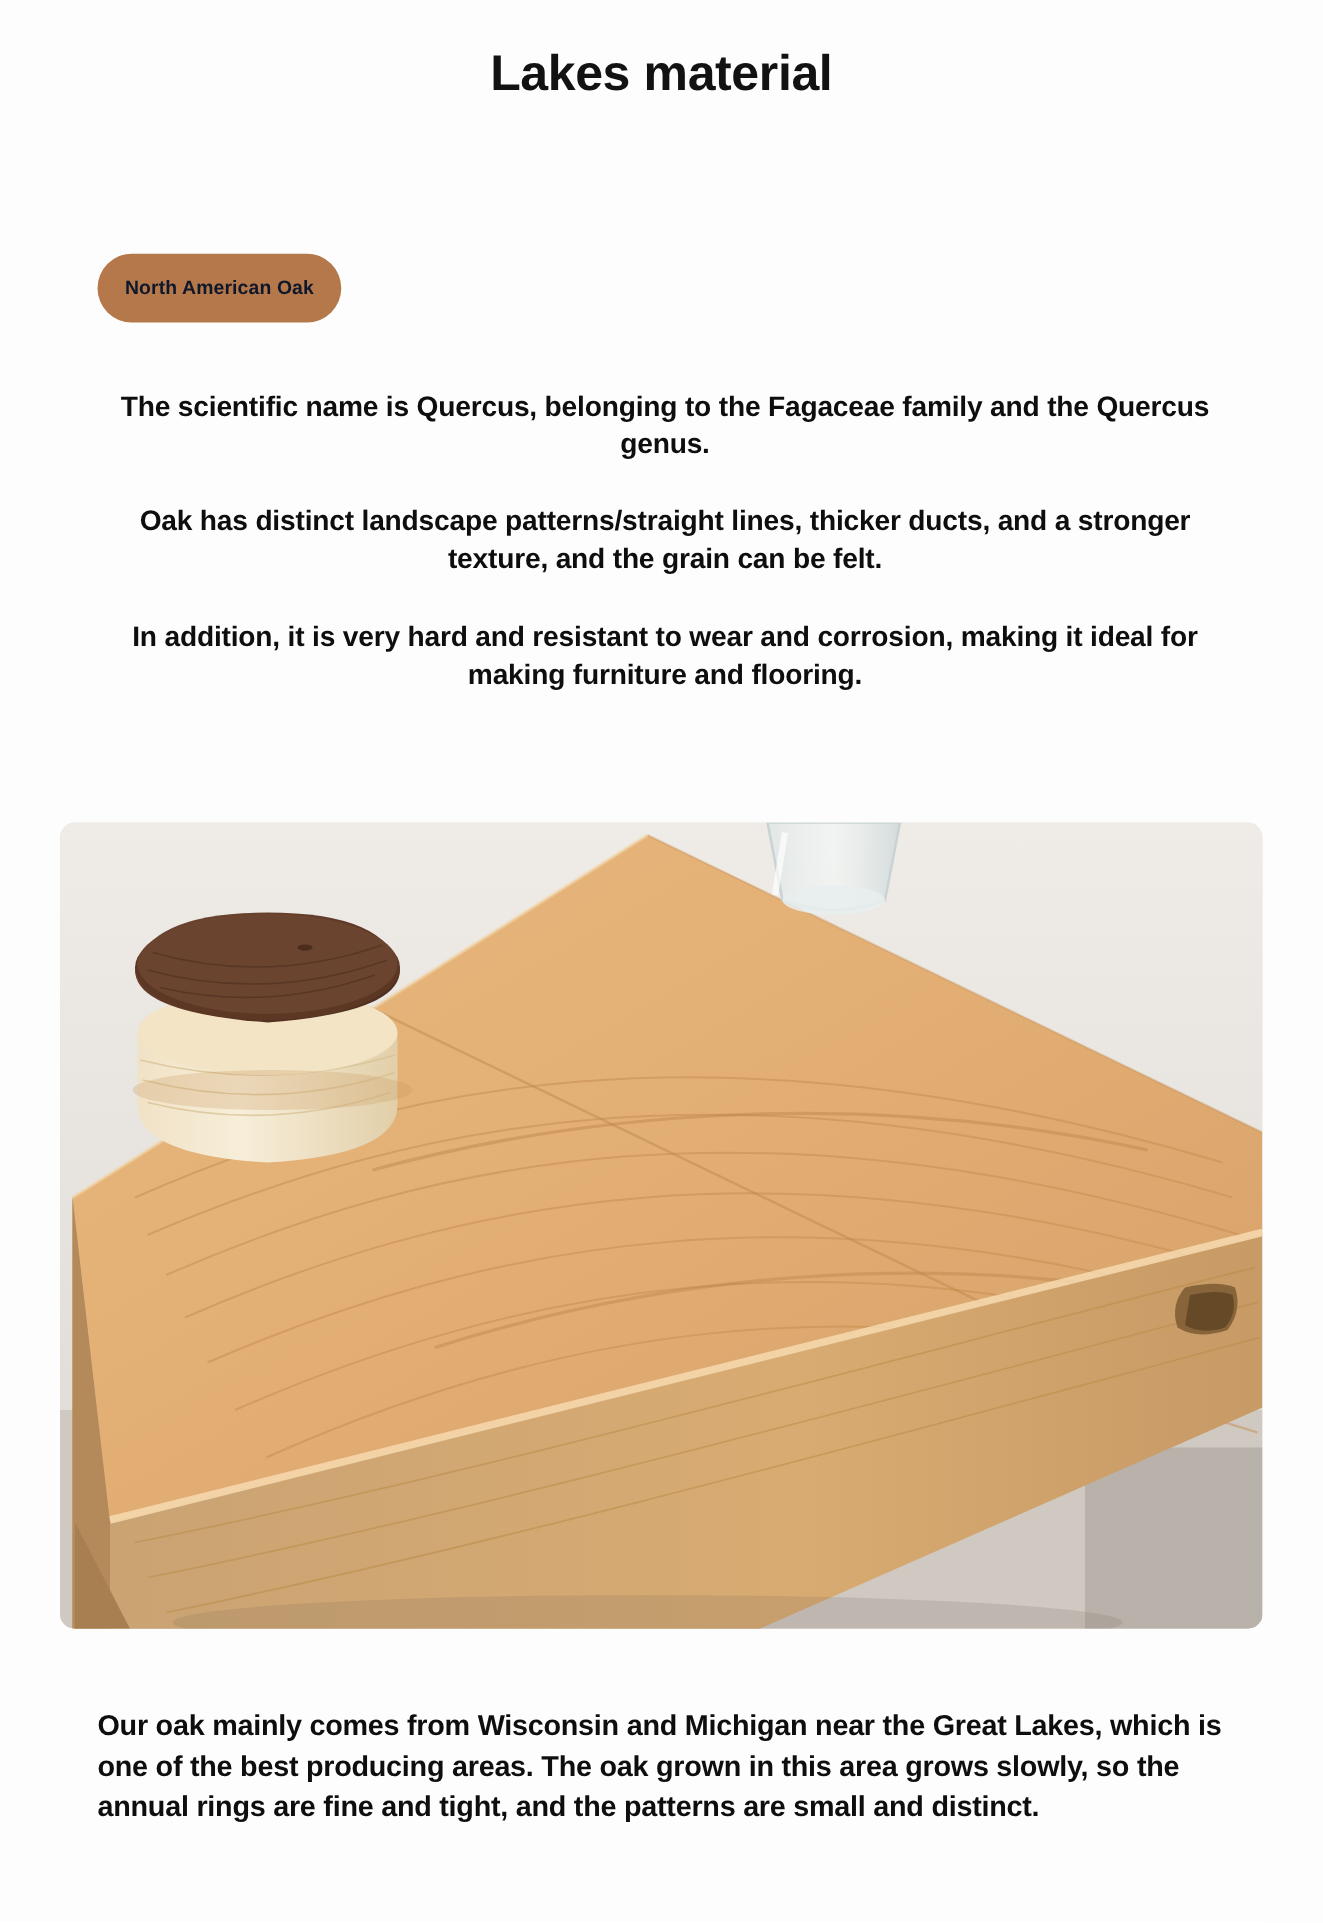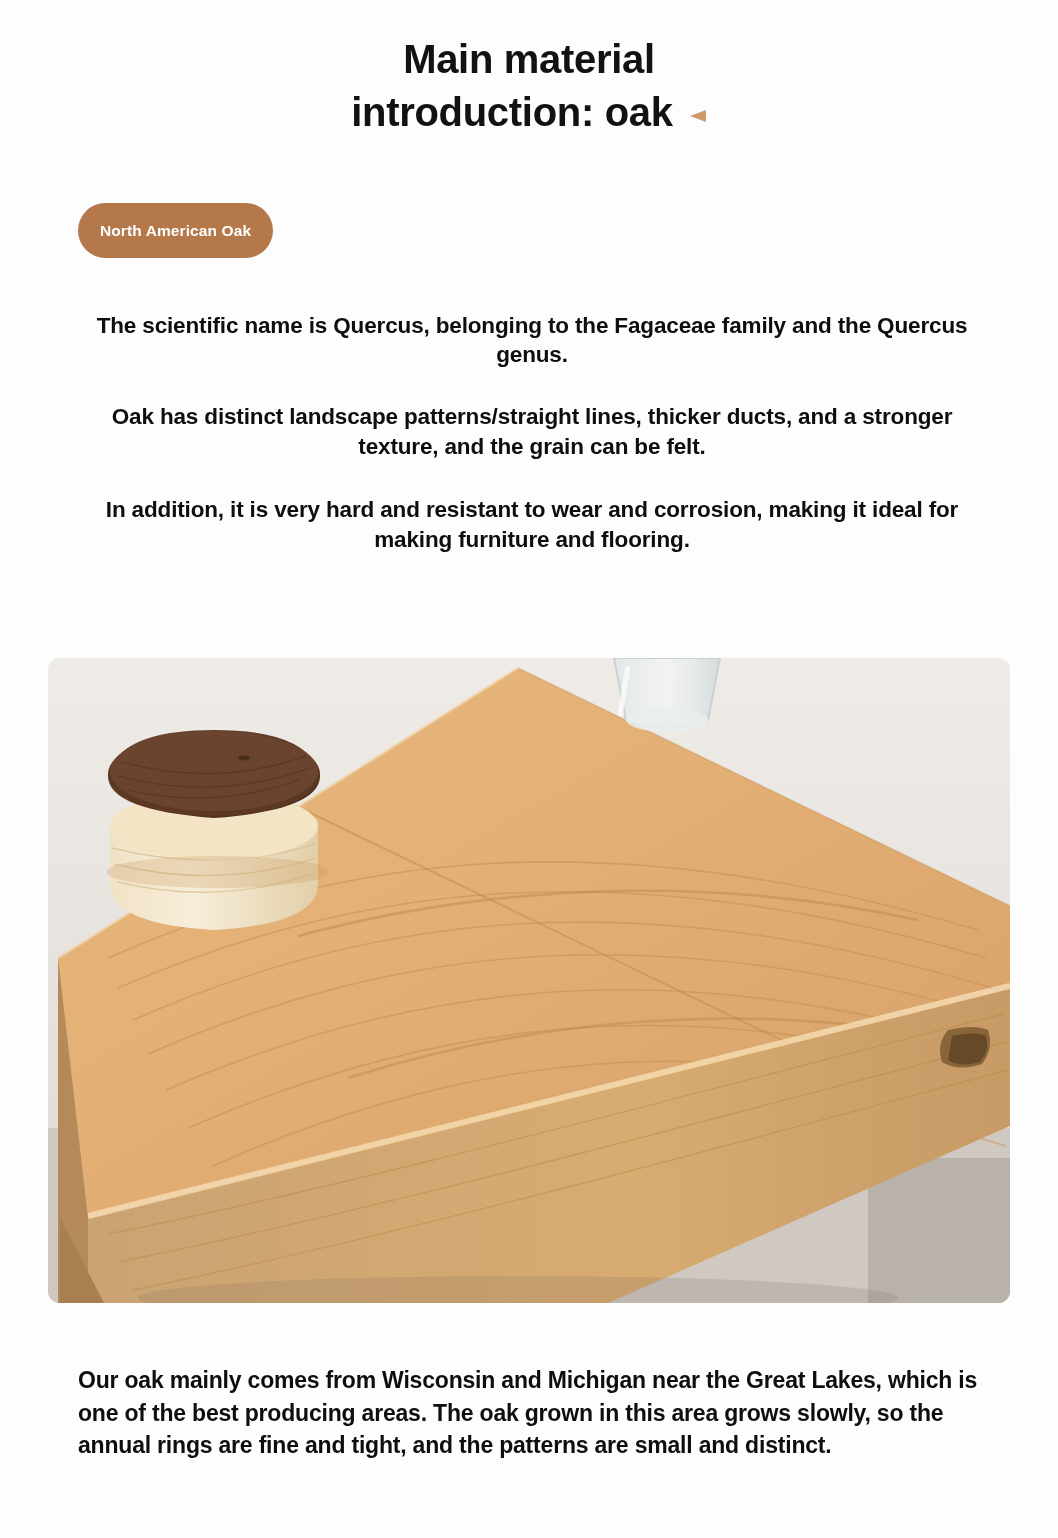--- a/index.html
+++ b/index.html
@@ -45,21 +45,21 @@
 
   
   .tag {
     position: absolute;
     top: 203px;
     left: 78px;
     min-width: 188px;
     height: 55px;
     background: #b5784a;
     border-radius: 28px;
-    color: #ffffff;
+    color: #0f172a;
     font-size: 15.5px;
     font-weight: bold;
     display: flex;
     align-items: center;
     justify-content: center;
     padding: 17px 22px;
     letter-spacing: 0.1px;
   }
 
   
@@ -106,26 +106,21 @@
     line-height: 1.42;
     letter-spacing: -0.2px;
   }
 </style>
 </head>
 <body>
 
 <div class="page">
 
   <div class="heading">
-    <div>Main material</div>
-    <div class="line2">
-      <span>introduction: oak</span><span class="cursor-icon"><svg viewBox="0 0 22 16">
-            <path d="M21 2 L5 8 L21 14 Z" fill="#cf9a6e"></path>
-          </svg></span>
-    </div>
+    <div>Lakes material</div>
   </div>
 
   <div class="tag">
     <span>North American Oak</span>
   </div>
 
   <div class="paras">
     <p class="para">The scientific name is Quercus, belonging to the Fagaceae family and the Quercus genus.</p>
     <p class="para">Oak has distinct landscape patterns/straight lines, thicker ducts, and a stronger texture, and the grain can be felt.</p>
     <p class="para">In addition, it is very hard and resistant to wear and corrosion, making it ideal for making furniture and flooring.</p>

